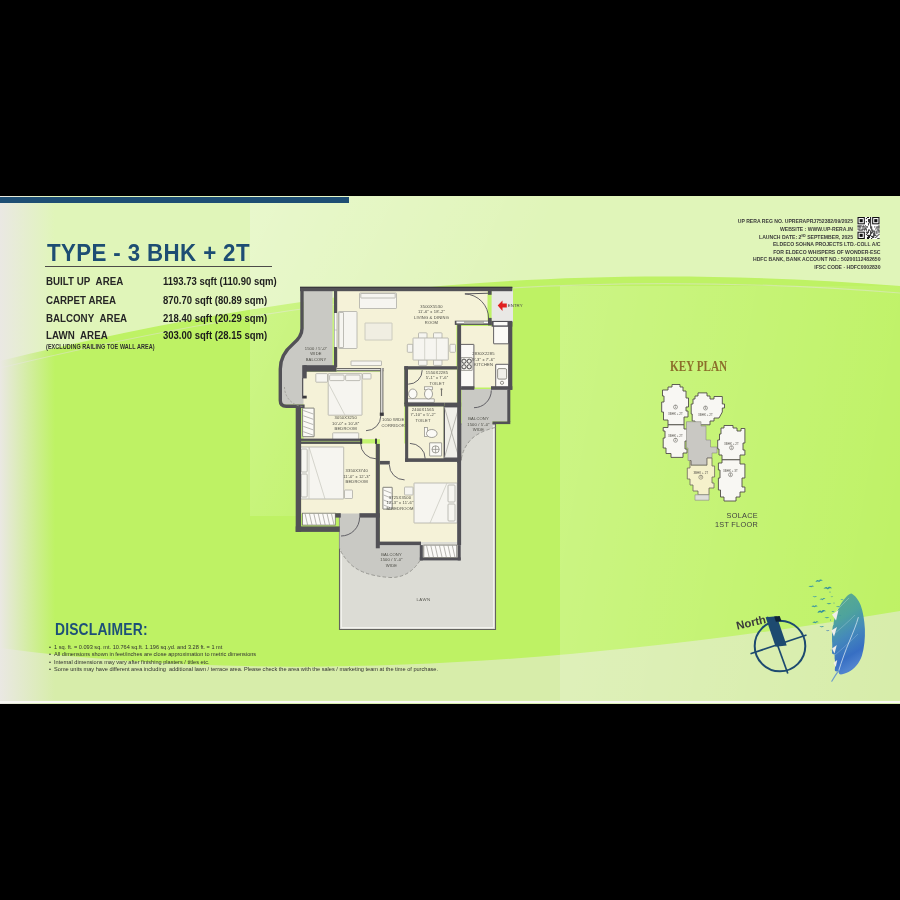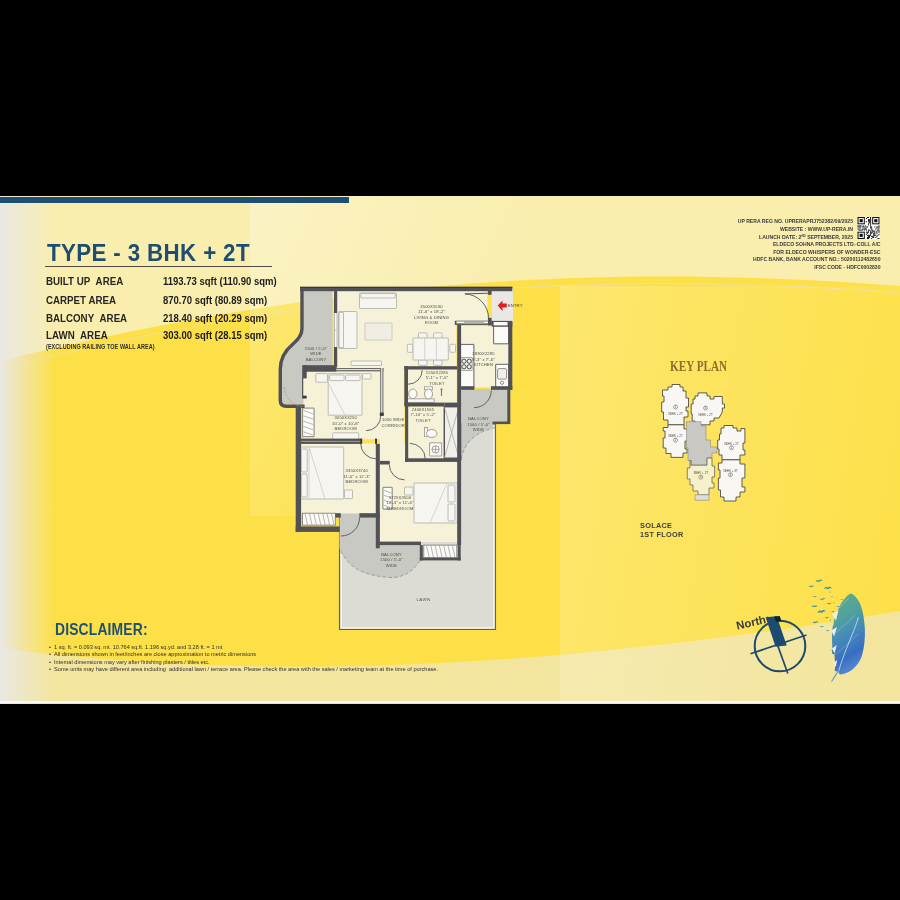--- a/index.html
+++ b/index.html
@@ -1,27 +1,27 @@
 <!DOCTYPE html>
 <html><head><meta charset="utf-8"><style>
 html,body{margin:0;padding:0;width:900px;height:900px;background:#000;overflow:hidden}
 *{box-sizing:border-box}
 #stage{position:absolute;left:0;top:0;width:900px;height:900px;font-family:"Liberation Sans",sans-serif}
-#page{position:absolute;left:0;top:196px;width:900px;height:507.5px;background:#fde047;overflow:hidden}
+#page{position:absolute;left:0;top:196px;width:900px;height:507.5px;background:#bef264;overflow:hidden}
 .ray{position:absolute;pointer-events:none}
 #bluebar{position:absolute;left:0;top:0.7px;width:349px;height:6px;background:#1e4e73}
 #title{position:absolute;left:47px;top:43.2px;font-size:24px;font-weight:bold;color:#1d4d73;letter-spacing:0.4px;transform:scaleX(0.93);transform-origin:left top;white-space:nowrap}
 #titleline{position:absolute;left:45px;top:69.5px;width:227px;height:1.4px;background:#4c4b49}
 .trow{position:absolute;white-space:nowrap;font-weight:bold;color:#262626;font-size:11.6px;transform:scaleX(0.84);transform-origin:left top}
 .tval{position:absolute;white-space:nowrap;font-weight:bold;color:#1c1c1c;font-size:11.6px;transform:scaleX(0.82);transform-origin:left top}
 #excl{position:absolute;left:46px;top:147.2px;font-size:7px;font-weight:bold;color:#2e2e2e;letter-spacing:0.1px;transform:scaleX(0.78);transform-origin:left top;white-space:nowrap}
 #legala{position:absolute;right:47px;top:22px;text-align:right;font-size:5.1px;font-weight:bold;color:#3b3b3b;line-height:7.6px;white-space:nowrap}
 #legalb{position:absolute;right:19.5px;top:45px;text-align:right;font-size:5.1px;font-weight:bold;color:#3b3b3b;line-height:7.6px;white-space:nowrap}
 #keytitle{position:absolute;left:670px;top:163.2px;width:130px;font-size:14px;font-weight:bold;color:#8c6f2b;letter-spacing:0px;transform:scaleX(0.8);transform-origin:left top;font-family:"Liberation Serif",serif}
-#solace{position:absolute;left:640px;top:325px;width:118px;text-align:left;font-size:7.3px;font-weight:bold;color:#3f3f3f;letter-spacing:0.3px;line-height:9.4px}
+#solace{position:absolute;left:640px;top:315px;width:118px;text-align:right;font-size:7.3px;font-weight:normal;color:#3f3f3f;letter-spacing:0.3px;line-height:9.4px}
 #disc{position:absolute;left:55px;top:424px;font-size:16.5px;font-weight:bold;color:#1d5078;letter-spacing:0.2px;transform:scaleX(0.84);transform-origin:left top}
 .bullet{position:absolute;left:49px;font-size:5.6px;color:#303030;white-space:nowrap;font-weight:normal}
 </style></head><body>
 <div id="stage">
 <div id="page">
   <svg class="ray" style="left:0;top:0" width="900" height="508" viewBox="0 0 900 508">
     <path d="M0,165 C250,105 520,60 900,90 L900,0 L0,0 Z" fill="#f7f6f2" opacity="0.6"></path>
     <path d="M0,172 C250,112 520,67 900,97" fill="none" stroke="#e4e1da" stroke-width="1.2" opacity="0.5"></path>
     <path d="M0,508 L0,452 C300,492 620,462 900,415 L900,508 Z" fill="#ebe9e3" opacity="0.55"></path>
   </svg>

